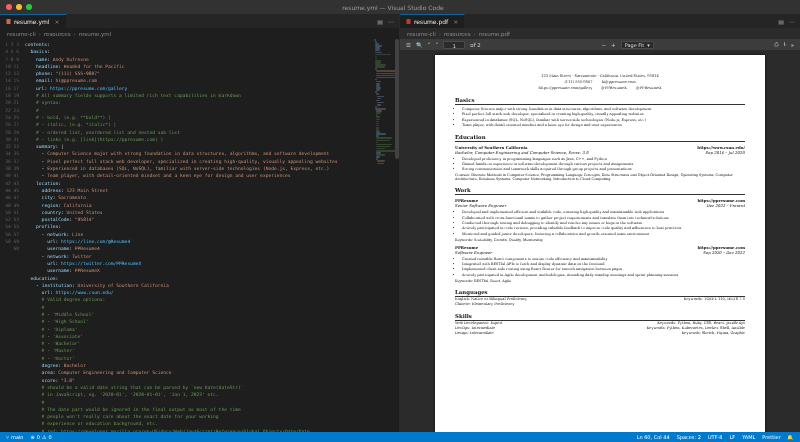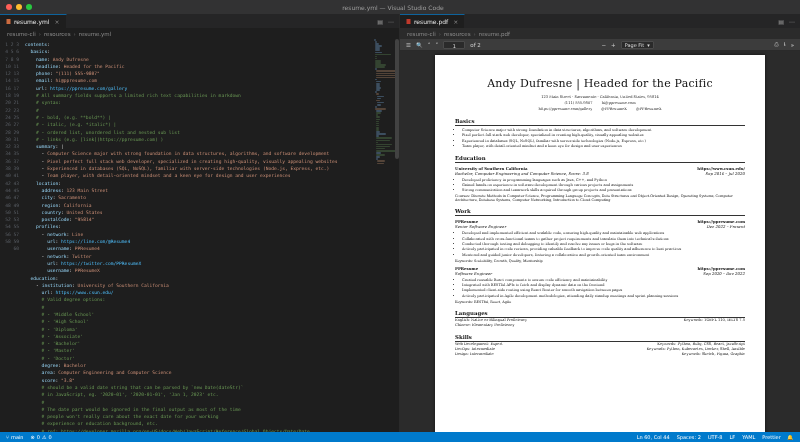--- a/index.html
+++ b/index.html
@@ -293,25 +293,20 @@
           <span>▾</span>
         </span>
         <span class="spacer"></span>
         <span>⎙</span>
         <span>⭳</span>
         <span>»</span>
       </div>
 
       <div class="pdfarea">
         <div class="page">
-          <div class="resume-name">
-            <span>Andy Dufresne</span>
-            <span> | </span>
-            <span>Headed for the Pacific</span>
-          </div>
           <div class="resume-contacts">
             <div><span class="ct">123 Main Street · Sacramento · California, United States, 95814</span></div>
             <div>
               <span class="ct">(111) 555-9807</span>
               <span class="ct">hi@ppresume.com</span>
             </div>
             <div>
               <span class="ct">https://ppresume.com/gallery</span>
               <span class="ct">@PPResumeX</span>
               <span class="ct">@PPResumeX</span>

